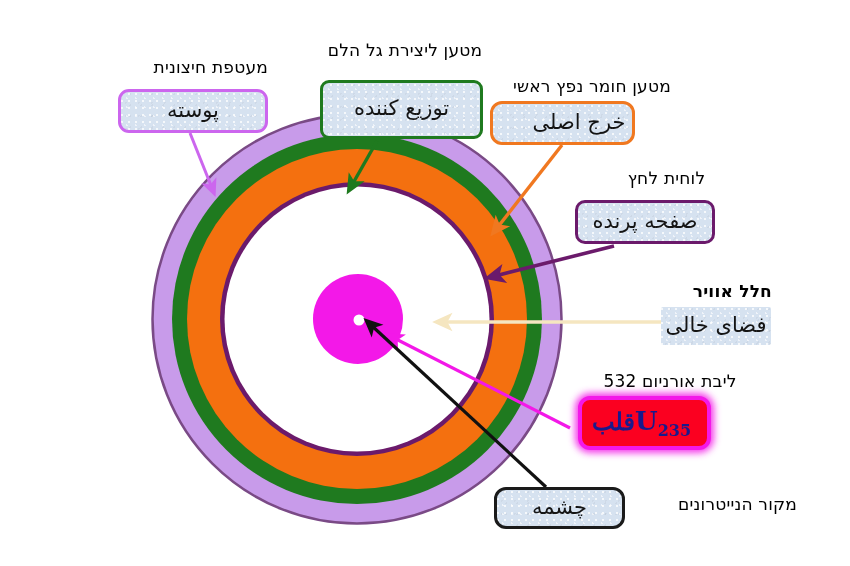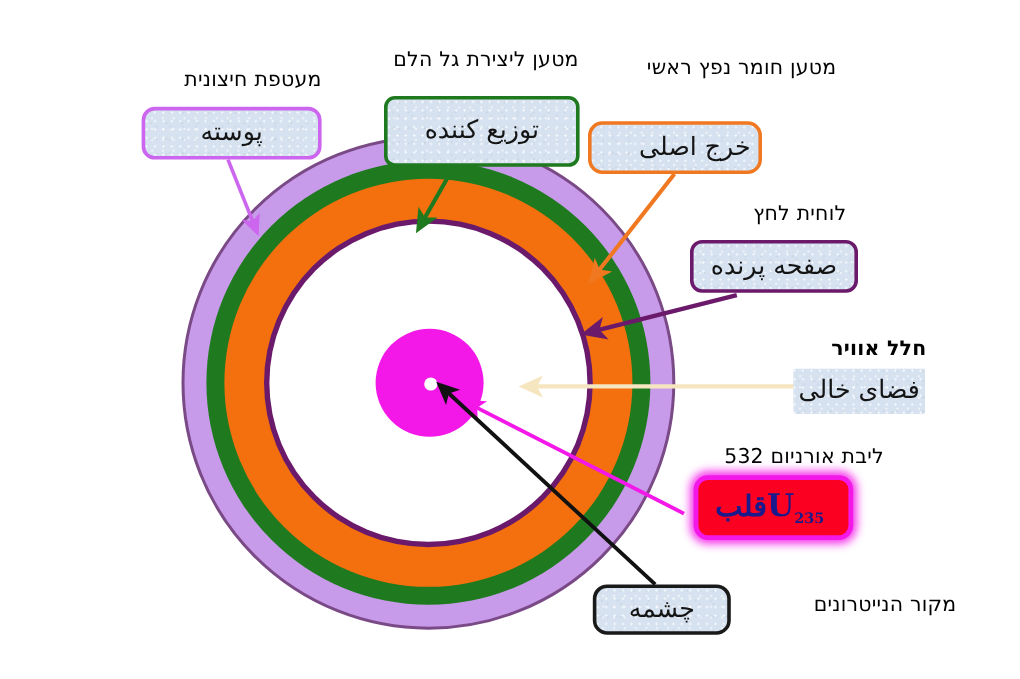--- a/index.html
+++ b/index.html
@@ -98,21 +98,21 @@
     font-family: "DejaVu Serif", "Liberation Serif", serif;
   }
   .cal-core .uu {
     color: #1a1a8c;
     font-weight: 700;
     font-size: 26px;
     font-family: "DejaVu Serif", "Liberation Serif", serif;
     margin-right: 6px;
   }
   .cal-core .uu sub {
-    font-size: 12px;
+    font-size: 16px;
   }
 </style>
 </head>
 <body>
 
 <div id="stage">
 
   <svg class="layer" viewBox="0 0 850 566">
 
     <circle cx="357" cy="319" r="204.5" fill="#c89bea" stroke="#7a4a86" stroke-width="2.5"></circle>
@@ -167,21 +167,21 @@
 
     <path d="M570,428 L394,338" stroke="#f318e8" stroke-width="3.2" fill="none" marker-end="url(#ah-magenta)"></path>
 
     <path d="M546,487 L371,325" stroke="#111111" stroke-width="3.2" fill="none" marker-end="url(#ah-black)"></path>
   </svg>
 
   <div class="heb" style="left:118px; top:57px; width:150px; text-align:right;">מעטפת חיצונית</div>
 
   <div class="heb" style="left:300px; top:40px; width:210px; text-align:center;">מטען ליצירת גל הלם</div>
 
-  <div class="heb" style="left:513px; top:47px; width:210px; text-align:center;">מטען חומר נפץ ראשי</div>
+  <div class="heb" style="left:513px; top:76px; width:210px; text-align:left;">מטען חומר נפץ ראשי</div>
 
   <div class="heb" style="left:594px; top:168px; width:145px; text-align:center;">לוחית לחץ</div>
 
   <div class="heb" style="left:622px; top:281px; width:150px; text-align:right;font-weight:bold;">חלל אוויר</div>
 
   <div class="heb" style="left:570px; top:371px; width:200px; text-align:center;">ליבת אורניום 235</div>
 
   <div class="heb" style="left:637px; top:494px; width:160px; text-align:right;">מקור הנייטרונים</div>
 
   <div class="callout cal-husk" style="left:118px; top:89px; width:150px; height:44px;">
@@ -202,17 +202,17 @@
 
   <div class="callout cal-plate" style="left:575px; top:200px; width:140px; height:44px;">
     <span class="fa">صفحه پرنده</span>
   </div>
 
   <div class="callout cal-core" style="left:578px; top:396px; width:133px; height:54px;">
     <span class="uu"><span>U</span><sub>235</sub></span>
     <span class="fa">قلب</span>
   </div>
 
-  <div class="callout cal-src" style="left:494px; top:487px; width:115px; height:42px;">
+  <div class="callout cal-src" style="left:494px; top:487px; width:131px; height:42px;">
     <span class="fa">چشمه</span>
   </div>
 
 </div>
 
 </body></html>

